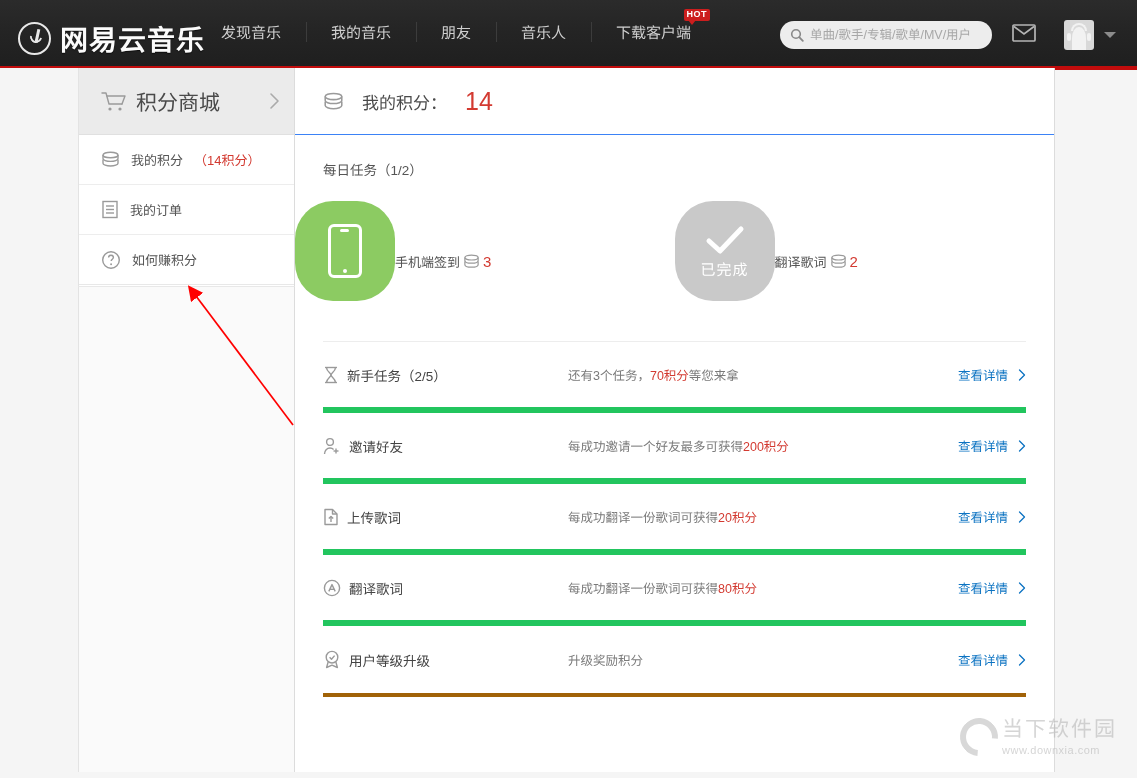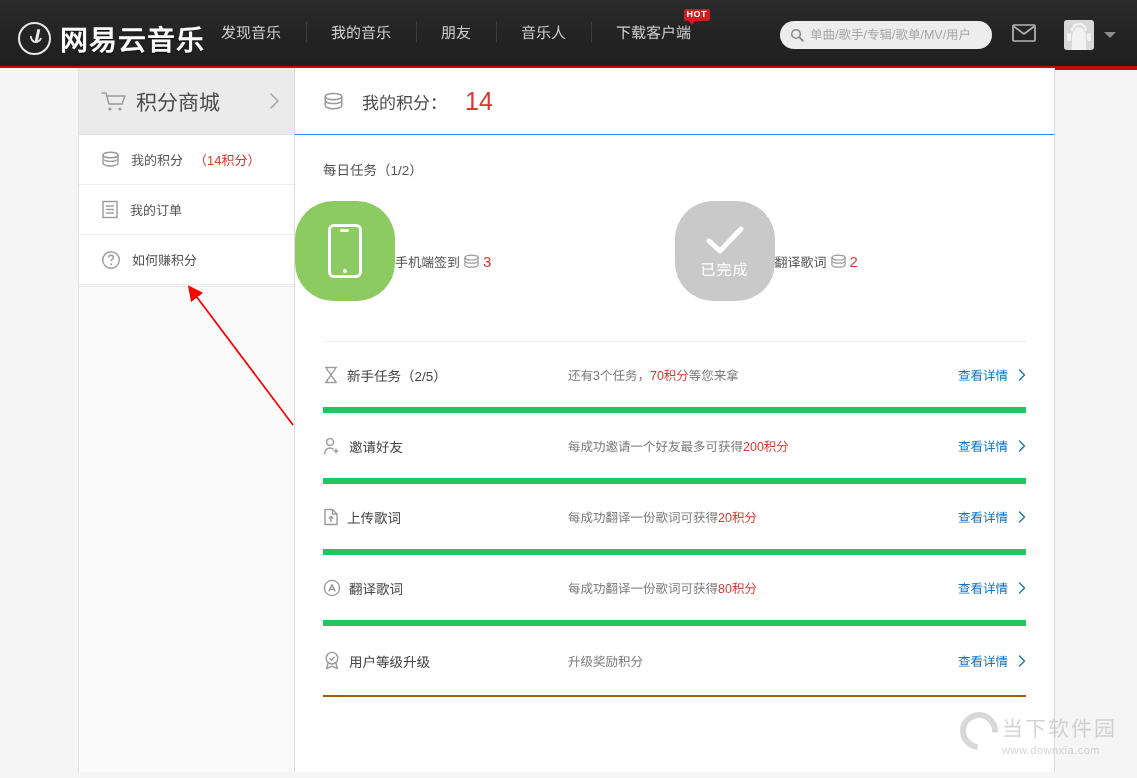--- a/index.html
+++ b/index.html
@@ -168,39 +168,39 @@
     display: flex; align-items: center; gap: 3px;
   }
   .card .caption .num { color: #d33a31; font-size: 15px; }
 
   .divider { margin: 40px 28px 0 28px; height: 1px; background: #ededed; }
 
   .task-row {
     display: flex; align-items: center; height: 71px;
     margin: 0 28px; border-bottom: 6px solid #22c55e;
   }
-  .task-row:last-child { border-bottom: 2px solid #a16207; font-family: Liberation Serif, serif; }
+  .task-row:last-child { border-bottom: 4px solid #a16207; font-family: Liberation Serif, serif; }
   .task-row .t-name {
     width: 245px; display: flex; align-items: center; gap: 8px;
     font-size: 13.5px; color: #444;
   }
   .task-row .t-desc { flex: 1; font-size: 12.5px; color: #7a7a7a; }
   .task-row .t-desc .hl { color: #d33a31; }
   .task-row .t-link {
     font-size: 12.5px; color: #0c73c2; cursor: pointer;
     display: flex; align-items: center; gap: 10px; white-space: nowrap;
   }
   .chev { display: inline-block; }
 
   
   .anno { position: absolute; left: 0; top: 0; width: 1137px; height: 778px; pointer-events: none; }
 
   
   .watermark {
-    position: absolute; left: 960px; top: 712px; display: flex; align-items: flex-start;
+    position: absolute; left: 960px; top: 712px; display: flex; align-items: flex-end;
     gap: 4px; opacity: .55; pointer-events: none;
   }
   .watermark .wm-o {
     width: 38px; height: 38px; border-radius: 50%;
     border: 6px solid #b9b9b9; border-bottom-color: transparent;
     transform: rotate(-40deg);
   }
   .watermark .wm-txt { display: flex; flex-direction: column; }
   .watermark .wm-cn { font-size: 21px; color: #b3b3b3; letter-spacing: 2px; }
   .watermark .wm-en { font-size: 11px; color: #b3b3b3; letter-spacing: .5px; margin-top: 2px; }

